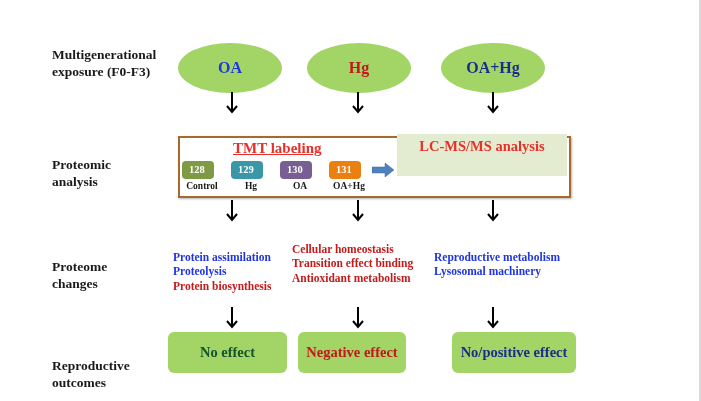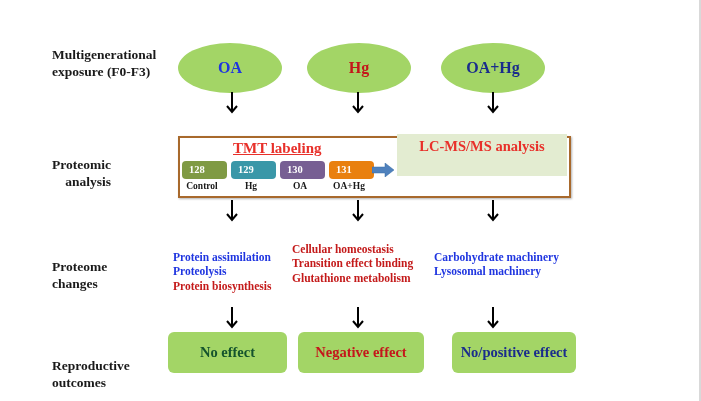--- a/index.html
+++ b/index.html
@@ -6,42 +6,42 @@
   body { width: 701px; height: 401px; background: #ffffff; position: relative; overflow: hidden;
          font-family: "Liberation Serif", serif; font-weight: bold; }
   .right-edge { position: absolute; right: 0; top: 0; width: 2px; height: 401px; background: #d9d9d9; }
   .row-label { position: absolute; left: 52px; font-size: 13.5px; line-height: 17px; color: #1a1a1a; }
   .ellipse { position: absolute; width: 104px; height: 50px; border-radius: 50%; background: #a3d566;
              display: flex; align-items: center; justify-content: center; font-size: 16px; }
   .arrow { position: absolute; width: 12px; height: 22px; }
   .tmt-box { position: absolute; left: 178px; top: 136px; width: 389px; height: 58px;
              border: 2px solid #a8692c; background: #fff; box-shadow: 1px 1px 2px rgba(0,0,0,0.3); }
   .tmt-title { position: absolute; left: 233px; top: 140px; font-size: 15px; color: #e8302a; text-decoration: underline; }
-  .tag { position: absolute; top: 161px; width: 45px; height: 18px; border-radius: 4px;
+  .tag { position: absolute; top: 161px; width: 32px; height: 18px; border-radius: 4px;
          color: #fff; font-size: 10.5px; line-height: 18px; padding-left: 7px; box-sizing: border-box; }
   .tag-label { position: absolute; top: 181px; font-size: 9.5px; color: #1a1a1a; text-align: center; width: 50px; }
   .blue-arrow { position: absolute; left: 372px; top: 163px; }
   .lcms-box { position: absolute; left: 397px; top: 134px; width: 170px; height: 42px; background: #e3ecd1;
               color: #e8302a; font-size: 14.5px; line-height: 19px; text-align: center; padding-top: 3px; box-sizing: border-box; }
   .changes { position: absolute; font-size: 11.5px; line-height: 14.3px; }
   .blue { color: #1f35e0; }
   .red { color: #c41a1a; }
   .outcome { position: absolute; top: 332px; height: 41px; border-radius: 6px; background: #a3d566;
              display: flex; align-items: center; justify-content: center; font-size: 14.5px; }
 </style>
 </head>
 <body>
 
 <div class="right-edge"></div>
 
 <div class="row-label" style="top:46px;">
   <div>Multigenerational</div>
   <div>exposure (F0-F3)</div>
 </div>
-<div class="row-label" style="top:156px;text-align:right;">
+<div class="row-label" style="top:156px;">
   <div>Proteomic</div>
   <div>analysis</div>
 </div>
 <div class="row-label" style="top:258px;">
   <div>Proteome</div>
   <div>changes</div>
 </div>
 <div class="row-label" style="top:338px;margin-top:19px;">
   <div>Reproductive</div>
   <div>outcomes</div>
@@ -105,41 +105,41 @@
   </svg>
 
 <div class="changes" style="left:173px; top:250px;">
   <div class="blue">Protein assimilation</div>
   <div class="blue">Proteolysis</div>
   <div class="red">Protein biosynthesis</div>
 </div>
 <div class="changes" style="left:292px; top:242px;">
   <div class="red">Cellular homeostasis</div>
   <div class="red">Transition effect binding</div>
-  <div class="red">Glutathione metabolism</div>
+  <div class="red">Antioxidant metabolism</div>
 </div>
 <div class="changes" style="left:434px; top:250px;">
-  <div class="blue">Carbohydrate machinery</div>
+  <div class="blue">Reproductive metabolism</div>
   <div class="blue">Lysosomal machinery</div>
 </div>
 
 <svg class="arrow" style="left:226px; top:307px;" viewBox="0 0 12 22">
     <line x1="6" y1="0" x2="6" y2="20" stroke="#000" stroke-width="2"></line>
     <polyline points="1,14 6,20 11,14" fill="none" stroke="#000" stroke-width="2"></polyline>
   </svg>
 <svg class="arrow" style="left:352px; top:307px;" viewBox="0 0 12 22">
     <line x1="6" y1="0" x2="6" y2="20" stroke="#000" stroke-width="2"></line>
     <polyline points="1,14 6,20 11,14" fill="none" stroke="#000" stroke-width="2"></polyline>
   </svg>
 <svg class="arrow" style="left:487px; top:307px;" viewBox="0 0 12 22">
     <line x1="6" y1="0" x2="6" y2="20" stroke="#000" stroke-width="2"></line>
     <polyline points="1,14 6,20 11,14" fill="none" stroke="#000" stroke-width="2"></polyline>
   </svg>
 
 <div class="outcome" style="left:168px; width:119px;">
   <span style="color:#14532d;">No effect</span>
 </div>
-<div class="outcome" style="left:298px; width:126px;">
+<div class="outcome" style="left:298px; width:108px;">
   <span style="color:#c4161b;">Negative effect</span>
 </div>
 <div class="outcome" style="left:452px; width:124px;">
   <span style="color:#1a2c8c;">No/positive effect</span>
 </div>
 
 </body></html>

